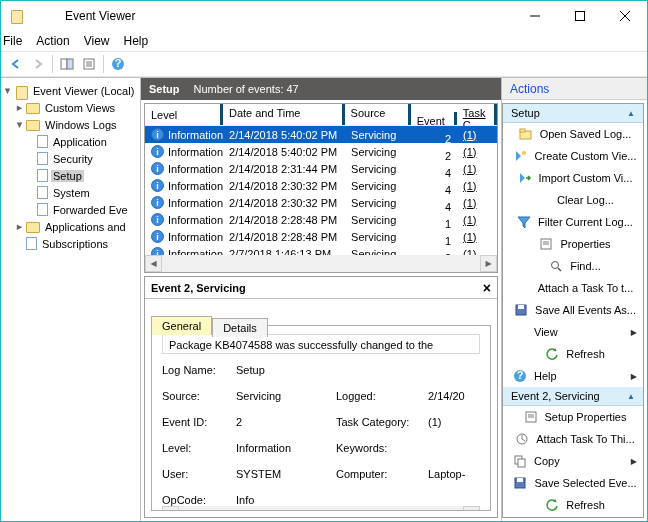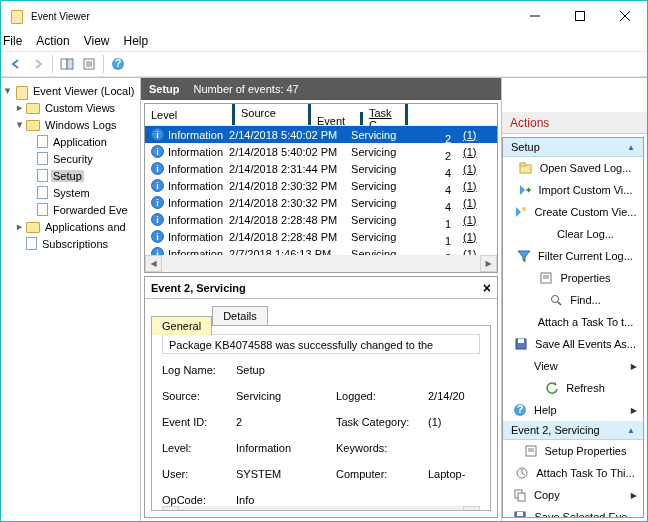--- a/index.html
+++ b/index.html
@@ -2,21 +2,21 @@
 <html><head>
 <meta charset="utf-8">
 <style>
   * { box-sizing: border-box; font-family: "Segoe UI", Tahoma, sans-serif; font-size: 11px; }
   body { margin: 0; }
   .window { width: 648px; height: 522px; border: 1px solid #16b8c2; background: #fff; display: flex; flex-direction: column; position: relative; }
   .titlebar { height: 30px; background: #fff; display: flex; align-items: center; padding: 0 0 0 8px; }
   .titlebar .app-icon { width: 16px; height: 16px; margin-right: 6px; }
   .ev-icon { display:inline-block; width:16px; height:16px; position:relative; }
   .ev-icon::before { content:""; position:absolute; left:2px; top:2px; width:10px; height:12px; background:#fbe9b0; border:1px solid #caa743; border-radius:1px; }
-  .titlebar .title { flex: 1; color: #000; font-size: 10px; }
+  .titlebar .title { flex: 1; color: #000; font-size: 12px; margin-left: 34px; }
   .caption-btn { width: 45px; height: 30px; display:flex; align-items:center; justify-content:center; background:#fff; }
   .caption-btn.close { background:#fff; }
   .caption-btn svg { width:10px; height:10px; stroke:#000; stroke-width:1; fill:none; }
   .menubar { height: 20px; padding: 0 2px; display: flex; gap: 14px; align-items:center; color:#000; }
   .menubar span { font-size: 12px; }
   .toolbar { height: 26px; border-top: 1px solid #e6e6e6; border-bottom:1px solid #e6e6e6; display:flex; align-items:center; padding: 0 4px; gap:0; }
   .tb-btn { width:22px; height:22px; display:flex; align-items:center; justify-content:center; border-radius:2px; }
   .tb-sep { width:1px; height:18px; background:#d0d0d0; margin:0 3px; }
   .body { flex:1; display:flex; min-height:0; border-top:1px solid #c0c0c0; }
   .tree { width:140px; border-right:1px solid #c0c0c0; padding:4px 2px; overflow:hidden; }
@@ -43,27 +43,27 @@
   .c-tc { width:45px;text-decoration:underline; }
   .info-ball { width:13px; height:13px; border-radius:50%; background:#3c8de0; display:inline-flex; align-items:center; justify-content:center; color:#fff; font-weight:700; font-size:9px; border:1px solid #2b6cb0; flex:0 0 13px; }
   .hscroll { height:17px; background:#f0f0f0; display:flex; align-items:center; }
   .hscroll .btn { width:17px; height:17px; display:flex; align-items:center; justify-content:center; background:#efefef; border:1px solid #d0d0d0; color:#666; font-size:8px; }
   .hscroll .track { flex:1; background:#f0f0f0; }
   .detail { flex:1; border:1px solid #9e9e9e; margin:0 3px 3px 3px; display:flex; flex-direction:column; min-height:0; }
   .d-hdr { height:22px; display:flex; align-items:center; padding:0 6px; border-bottom:1px solid #c0c0c0; font-weight:600; }
   .d-hdr .x { margin-left:auto; font-family:Arial; font-size:14px; font-weight:700; }
   .tabs { height:26px; display:flex; align-items:flex-end; padding: 4px 6px 0 6px; gap:0; }
   .tab { padding:3px 10px; border:1px solid #aeaeae; border-bottom:none; background:#fef9c3; position:relative; top:10px; }
-  .tab.inactive { background:#f4f4f4; top:0; }
+  .tab.inactive { background:#f4f4f4; top:12px; }
   .tab-body { flex:1; border:1px solid #aeaeae; margin:0 6px 6px 6px; padding:8px 10px 4px 10px; display:flex; flex-direction:column; min-height:0; overflow:hidden; }
   .msgbox { border:1px solid #d8d8d8; background:#fff; padding:4px 6px 14px 6px; margin-bottom:10px; height:40px; overflow:hidden;}
   .props { display:grid; grid-template-columns: 74px 100px 92px 1fr; row-gap:14px; }
   .props > div { white-space: nowrap; overflow:hidden; }
   .actions { width:145px; display:flex; flex-direction:column; }
-  .a-title { height:22px; background:#efefef; border-bottom:1px solid #d0d0d0; padding:0 8px; display:flex; align-items:center; font-size:12px; color:#b91c1c;margin-top:34px; }
+  .a-title { height:22px; background:#efefef; border-bottom:1px solid #d0d0d0; padding:0 8px; display:flex; align-items:center; font-size:12px; color:#1d4ed8; }
   .a-list { flex:1; border:1px solid #9e9e9e; margin:3px 3px 3px 0; overflow:auto; }
   .a-sect { background:#d9effa; padding:3px 8px; font-size:12px; display:flex; align-items:center; border-bottom:1px solid #bcd6e4; }
   .a-sect .caret { margin-left:auto; color:#2b6cb0; font-size:8px; }
   .a-item { display:flex; align-items:center; gap:7px; height:22px; padding:0 6px 0 10px; white-space:nowrap; overflow:hidden;justify-content:center; }
   .a-item .ic { width:14px; height:14px; flex:0 0 14px; display:flex; align-items:center; justify-content:center; }
   .a-item .sub { margin-left:auto; font-size:8px; color:#333; }
   .ic-folder { width:14px; height:11px; background:#fbe9a0; border:1px solid #c8a640; border-radius:1px; position:relative; top:1px;}
   .ic-log { width:11px; height:13px; background:#fff; border:1px solid #8aa4c8; }
 </style>
 </head>
@@ -193,20 +193,21 @@
 
     <div class="center">
       <div class="hdr">
         <span class="h1">Setup</span>
         <span>Number of events: 47</span>
       </div>
 
       <div class="grid">
         <div class="gh">
           <div class="c-lv">Level</div>
+          <div class="c-dt">Date and Time</div>
           <div class="c-sr">Source</div>
           <div class="c-id" style="text-align:left">Event ID</div>
           <div class="c-tc">Task C...</div>
         </div>
         <div class="gb">
           <div class="gr sel">
               <div class="c-lv">
                 <span class="info-ball">i</span>
                 <span>Information</span>
               </div>
@@ -352,33 +353,33 @@
                 <rect x="1" y="4" width="11" height="8" fill="#fbe9a0" stroke="#c8a640"></rect>
                 <rect x="1" y="2" width="5" height="3" fill="#fbe9a0" stroke="#c8a640"></rect>
               </svg>
             </span>
             <span>Open Saved Log...</span>
           </div>
         <div class="a-item">
             <span class="ic">
               <svg viewBox="0 0 14 14">
                 <path d="M2 2 L7 7 L2 12 Z" fill="#4aa3e0"></path>
+                <circle cx="10" cy="4" r="2" fill="#fbc84d"></circle>
+              </svg>
+            </span>
+            <span>Create Custom Vie...</span>
+          </div>
+        <div class="a-item">
+            <span class="ic">
+              <svg viewBox="0 0 14 14">
+                <path d="M2 2 L7 7 L2 12 Z" fill="#4aa3e0"></path>
                 <path d="M8 7 L12 7 M10 5 L12 7 L10 9" stroke="#3a8a3a" fill="none" stroke-width="1.5"></path>
               </svg>
             </span>
             <span>Import Custom Vi...</span>
-          </div>
-        <div class="a-item">
-            <span class="ic">
-              <svg viewBox="0 0 14 14">
-                <path d="M2 2 L7 7 L2 12 Z" fill="#4aa3e0"></path>
-                <circle cx="10" cy="4" r="2" fill="#fbc84d"></circle>
-              </svg>
-            </span>
-            <span>Create Custom Vie...</span>
           </div>
         <div class="a-item">
             <span class="ic"></span>
             <span>Clear Log...</span>
           </div>
         <div class="a-item">
             <span class="ic">
               <svg viewBox="0 0 14 14">
                 <path d="M1 2 L13 2 L8 8 L8 13 L6 11 L6 8 Z" fill="#4aa3e0" stroke="#2b6cb0"></path>
               </svg>

